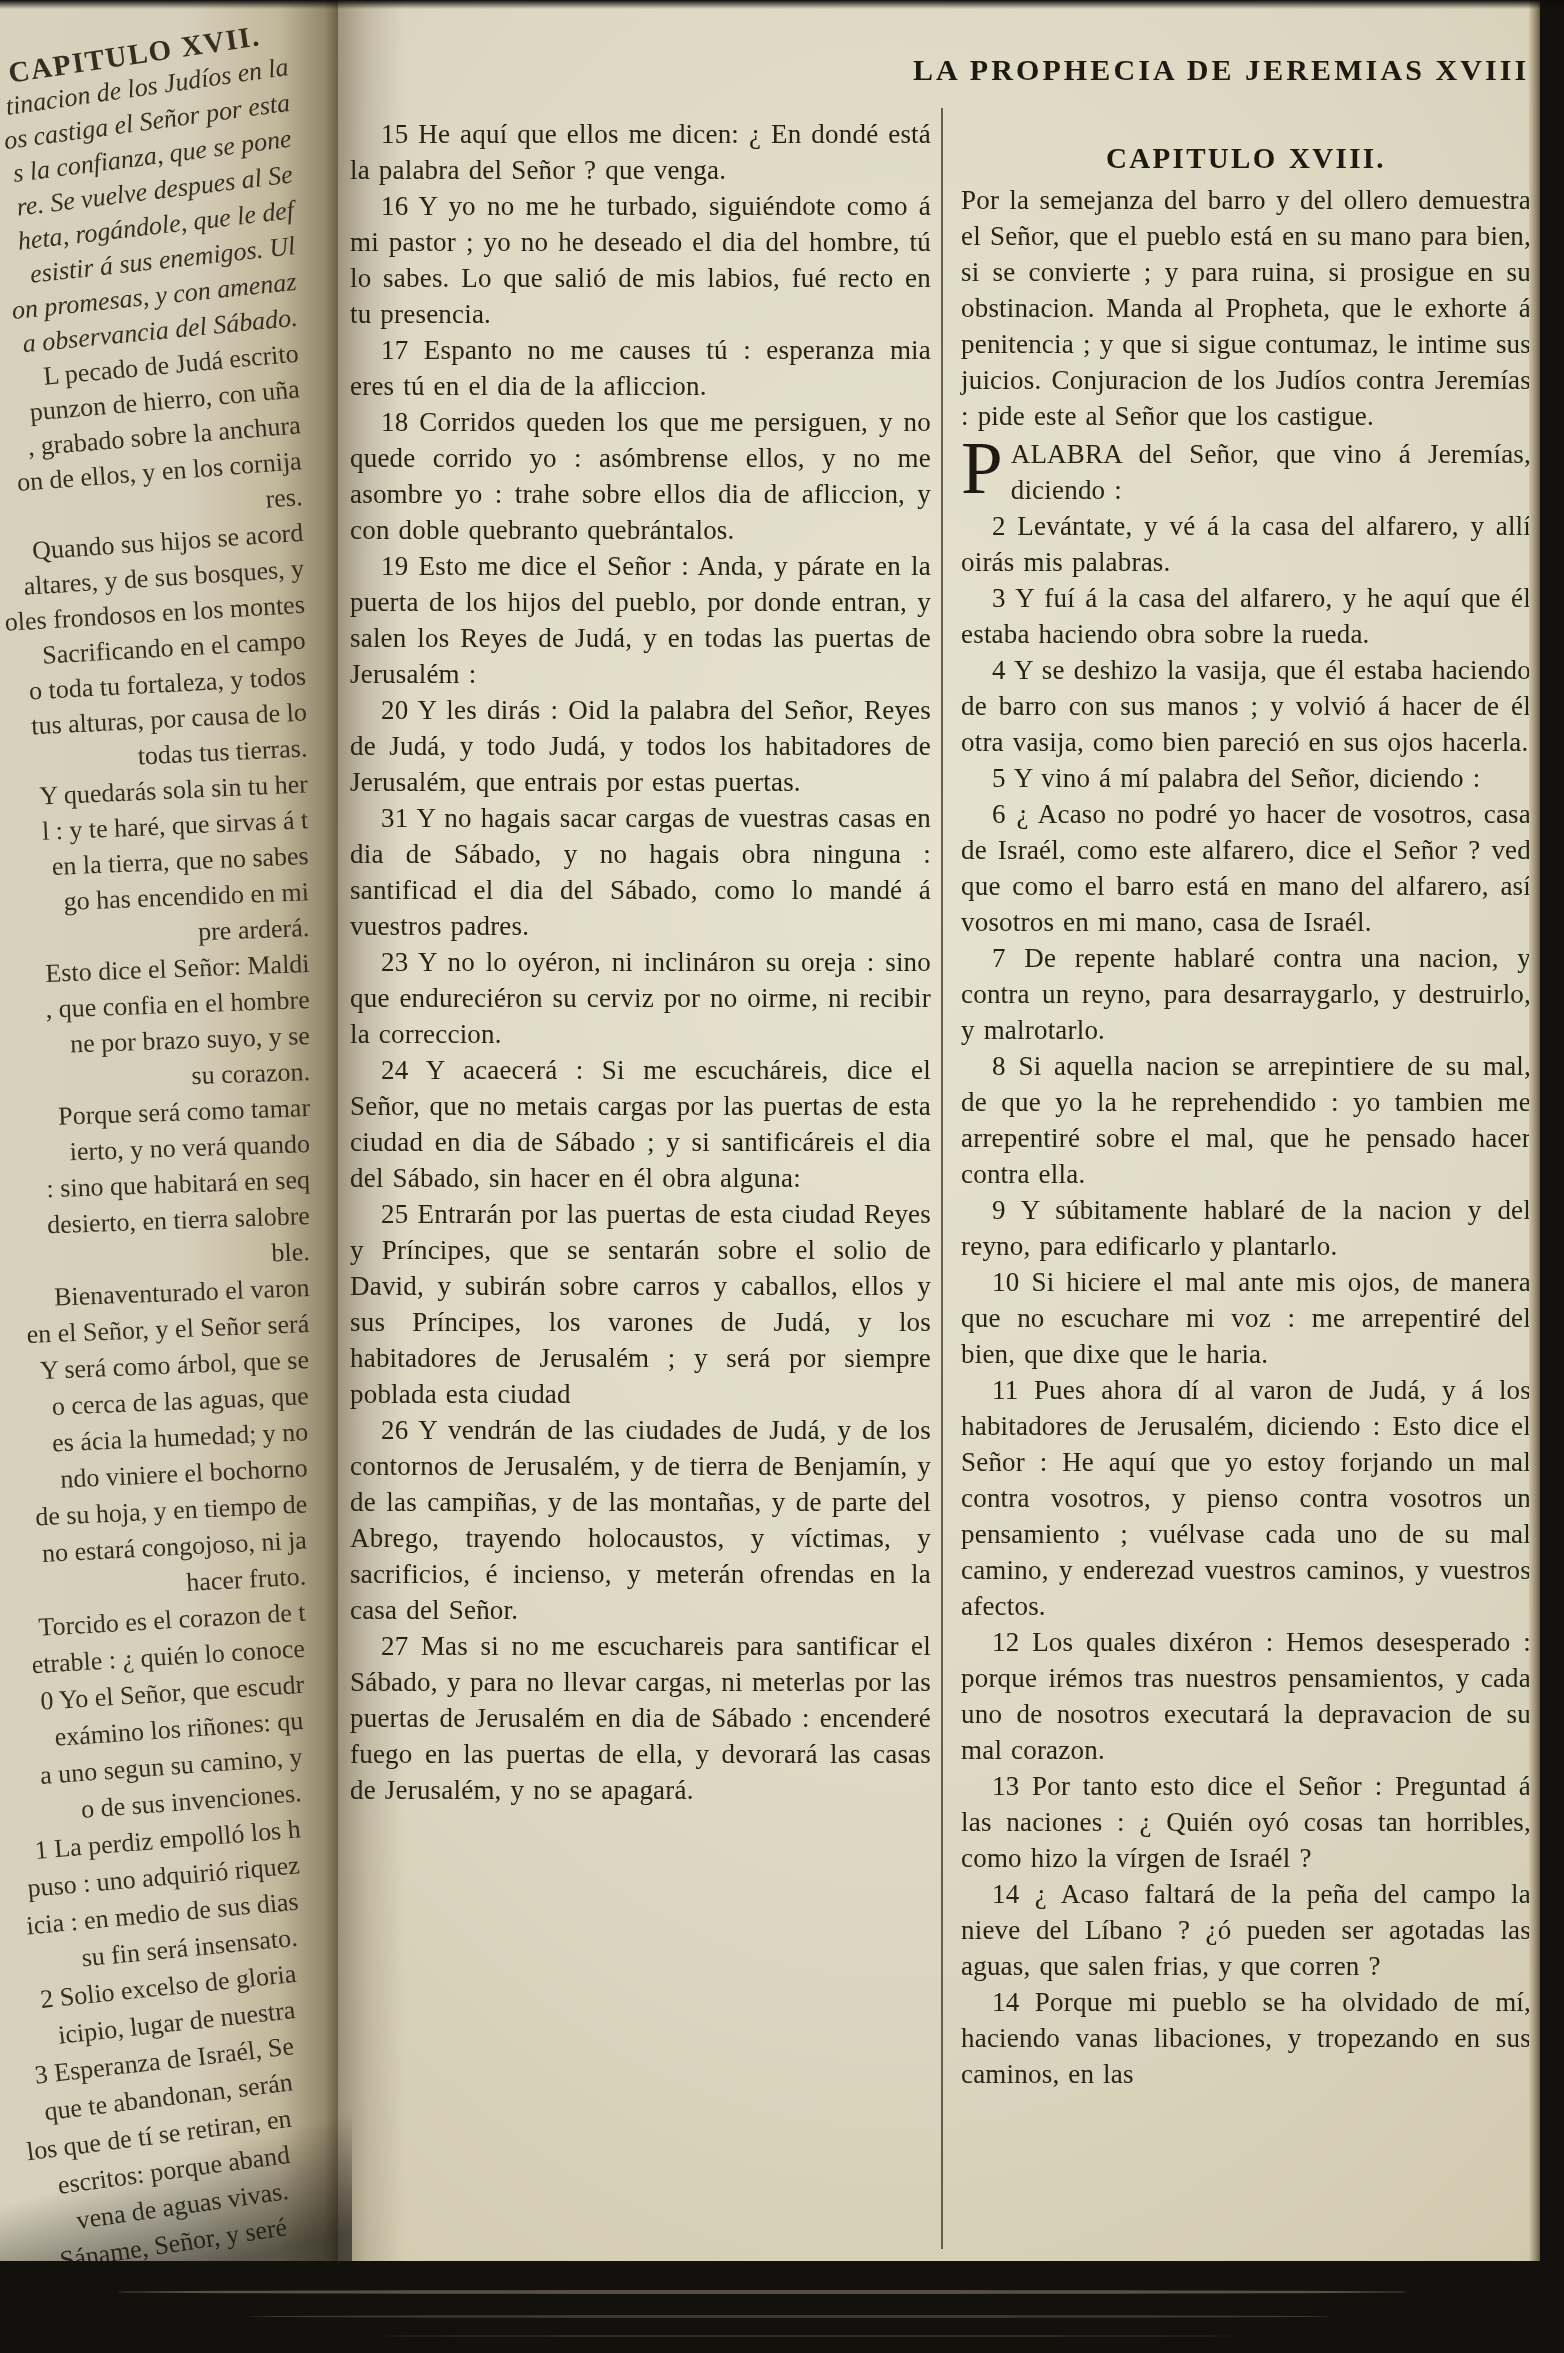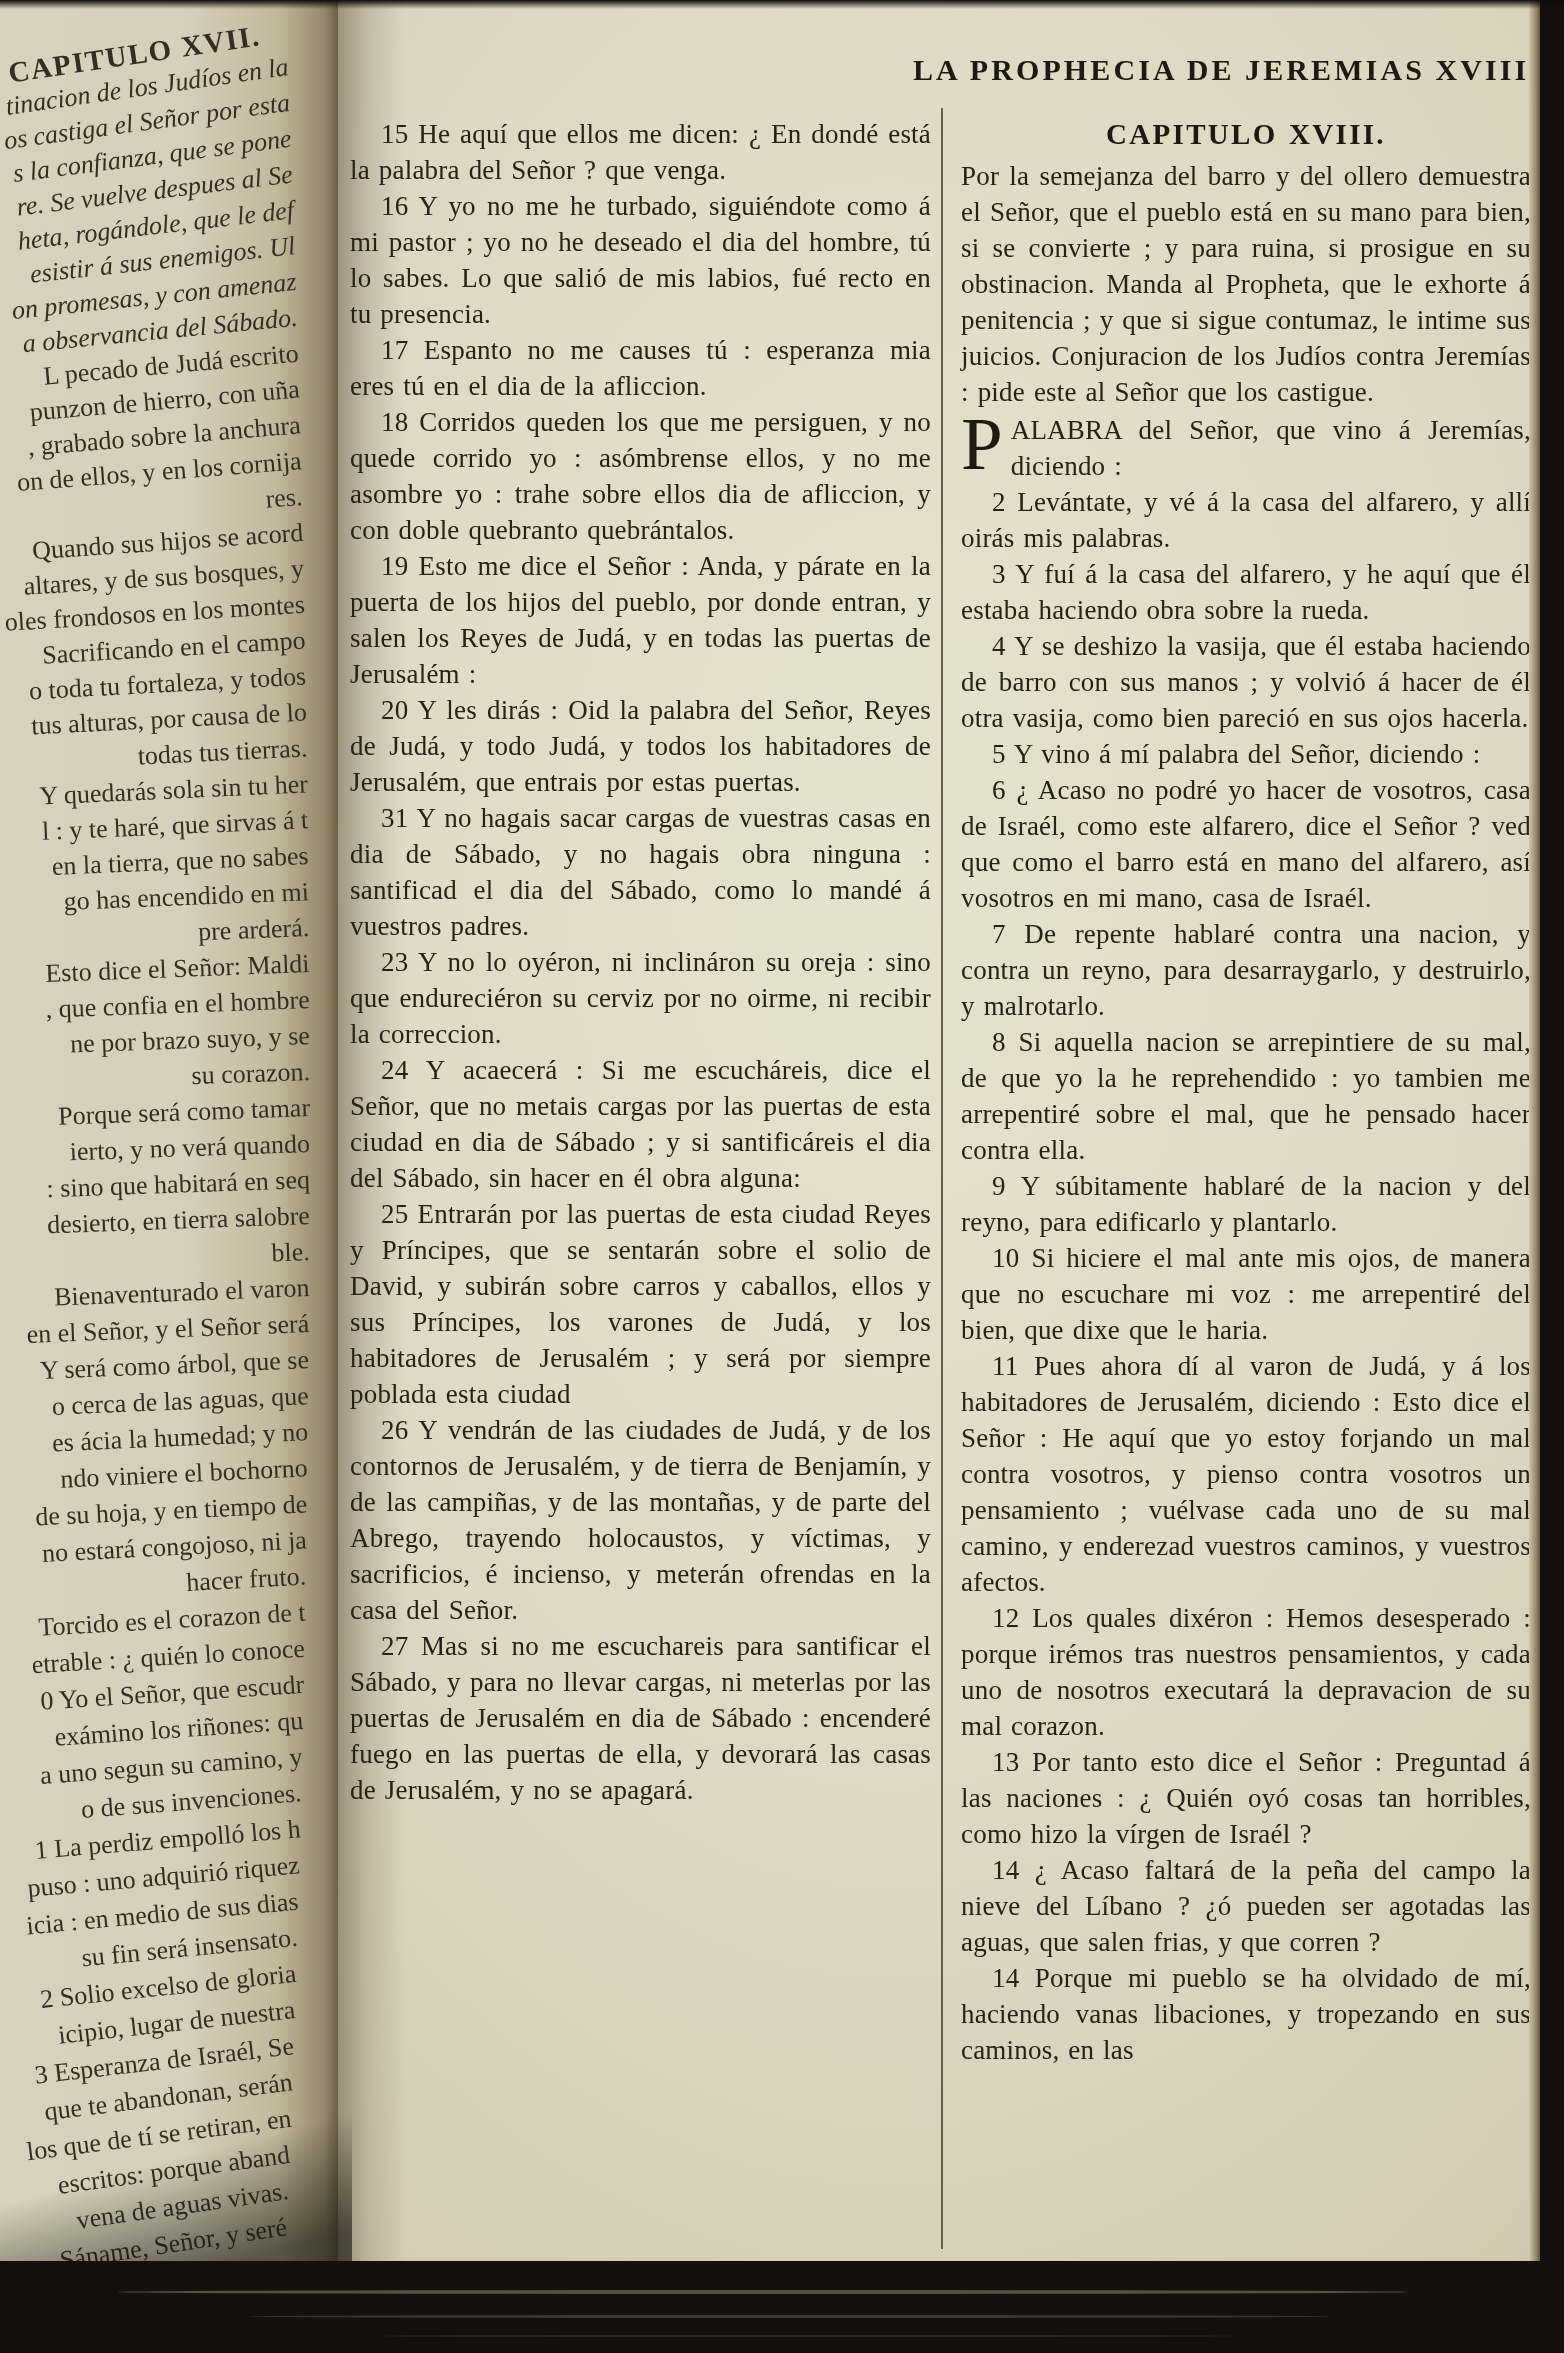--- a/index.html
+++ b/index.html
@@ -48,21 +48,21 @@
     position: absolute; left: 941px; top: 108px; width: 2.3px; height: 2141px;
     background: #463e2f; opacity: 0.8;
   }
 
   .col {
     position: absolute; top: 116px; color: #272116;
     font-size: 27px; line-height: 36px;
     word-spacing: 2px; letter-spacing: 0.2px;
   }
   .col.left  { left: 350px;  width: 581px; }
-  .col.right { left: 961px; width: 570px; }
+  .col.right { left: 961px; width: 570px; margin-top: 24px; }
 
   .verse { margin: 0; text-indent: 31px; text-align: justify; }
   .verse.continuation, .verse.first { text-indent: 0; }
 
   .chapter-title {
     text-align: center; font-weight: bold; font-size: 29px;
     letter-spacing: 2.3px; margin: 0 0 6.3px 0; color: #1e1911;
   }
   .summary { text-align: justify; margin: 0 0 1.6px 0; }
 

